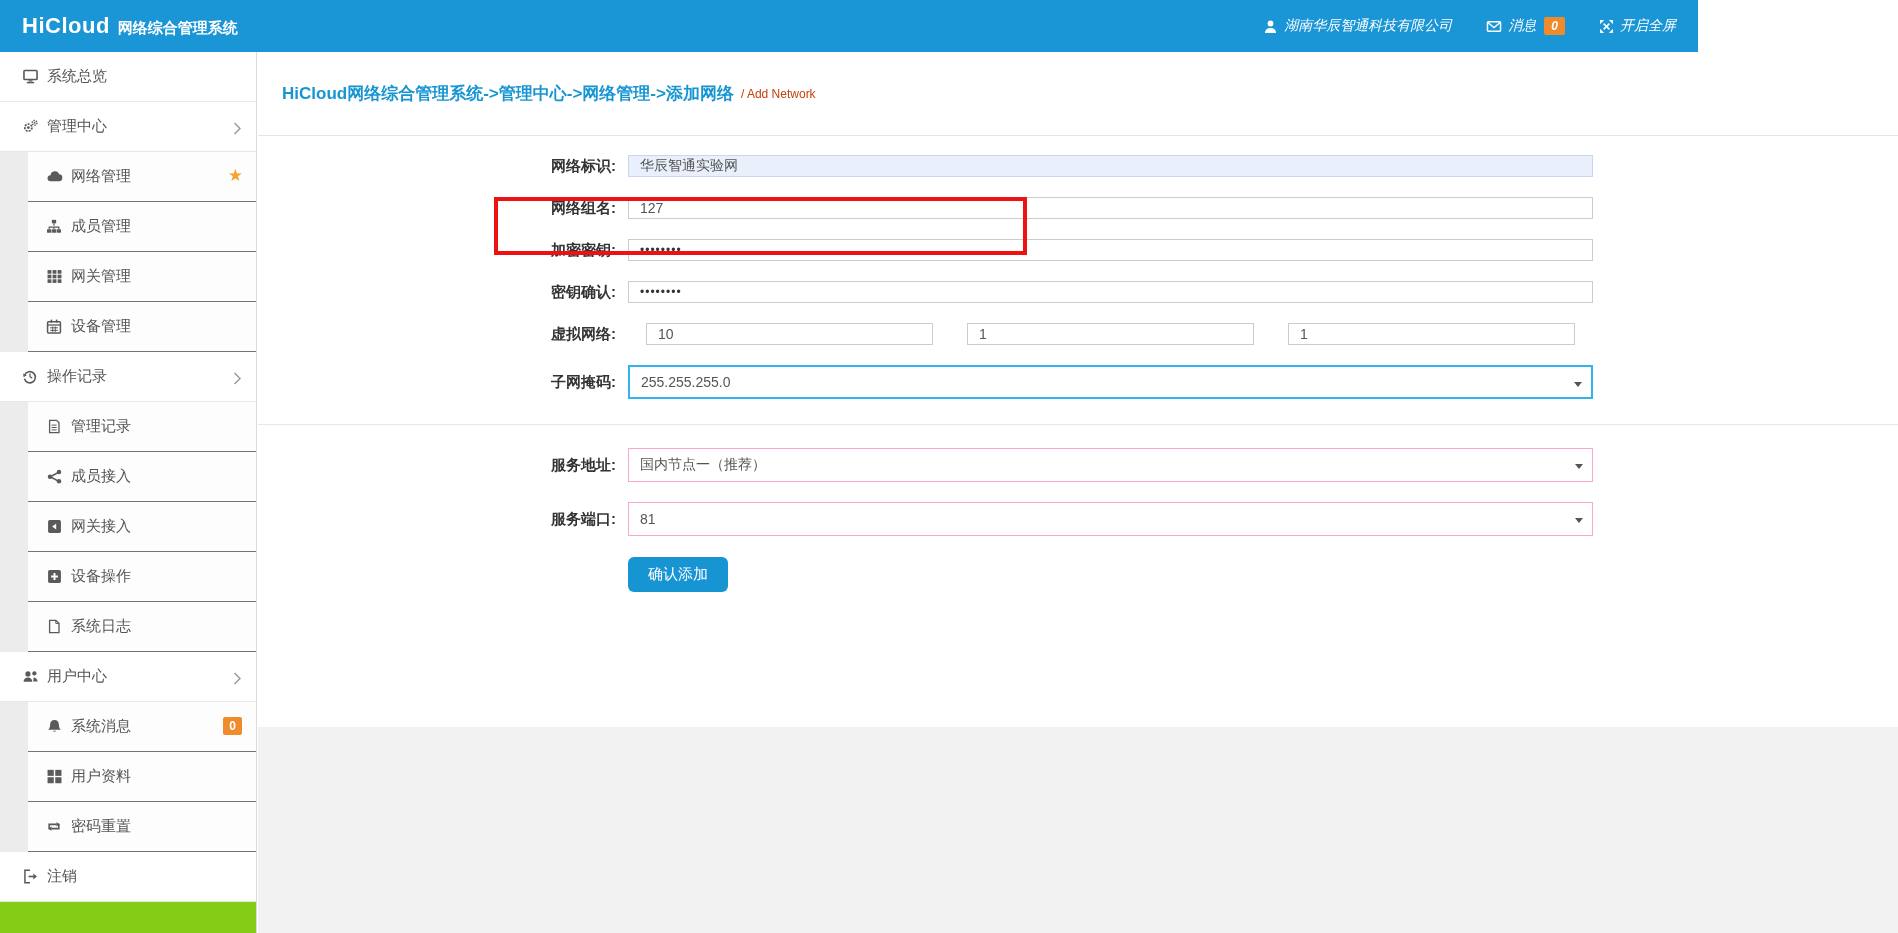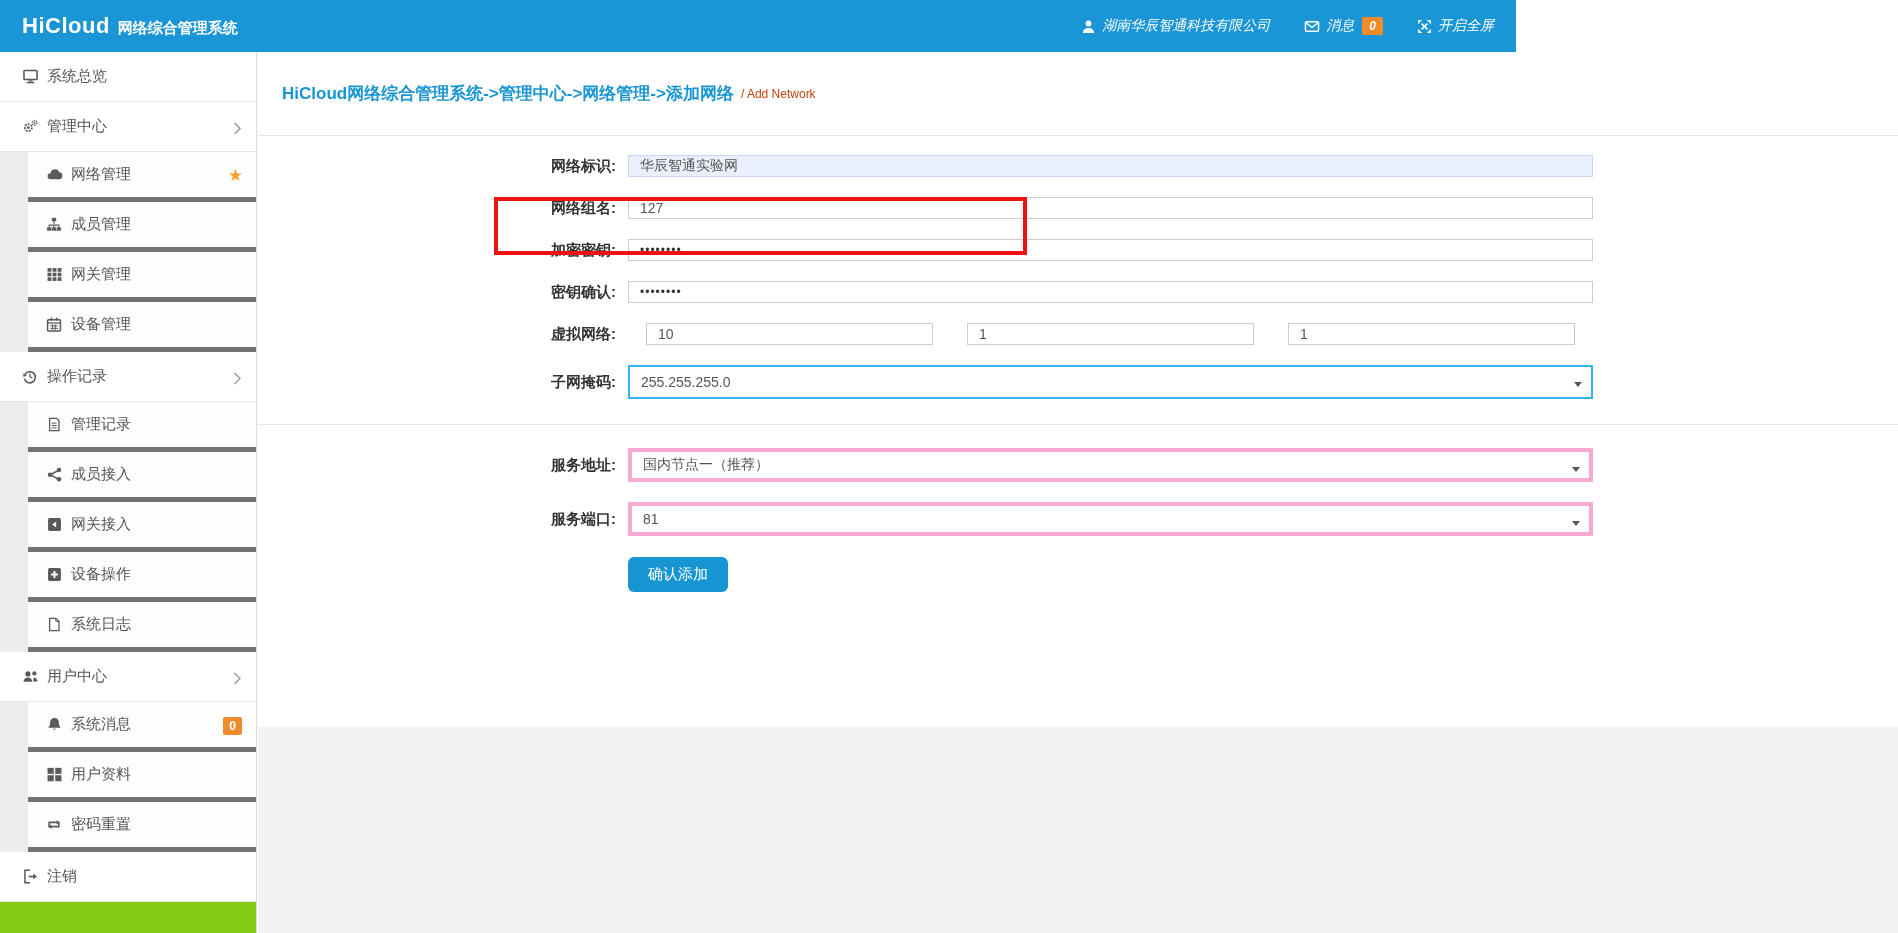--- a/index.html
+++ b/index.html
@@ -1,39 +1,39 @@
 <!DOCTYPE html>
 <html><head>
 <meta charset="utf-8">
 <style>
   * { margin:0; padding:0; box-sizing:border-box; }
   html,body { width:1898px; height:933px; overflow:hidden;
     font-family:"Liberation Sans","DejaVu Sans",sans-serif; background:#fff; }
   
-  .topbar { position:absolute; left:0; top:0; width:1516px; height:52px;
+  .topbar { position:absolute; left:0; top:0; width:1698px; height:52px;
     background:#1a95d5; color:#fff; display:flex; align-items:center;
     justify-content:space-between; padding:0 22px; }
   .brand { display:flex; align-items:baseline; cursor:pointer; }
   .brand-bold { font-size:22px; font-weight:bold; letter-spacing:0.5px; }
   .brand-rest { font-size:15px; font-weight:bold; margin-left:8px; }
   .top-right { display:flex; align-items:center; gap:34px; font-size:14px; }
   .top-item { display:flex; align-items:center; gap:6px; cursor:pointer;font-style:italic; }
   .top-badge { background:#ef8b2b; color:#fff; font-size:12px; font-weight:bold;
     padding:2px 7px; border-radius:2px; margin-left:2px; }
   .icn { display:inline-flex; align-items:center; justify-content:center; }
   .icn svg { display:block; }
   
   .sidebar { position:absolute; left:0; top:52px; width:257px; height:881px;
     background:#84cc16; border-right:1px solid #dcdcdc; overflow:hidden; }
   .side-item { height:50px; display:flex; align-items:center; background:#fff;
     border-bottom:1px solid #e7e7e7; position:relative; cursor:pointer;
     color:#555; font-size:15px; padding-left:21px; }
   .side-item .icn { width:18px; margin-right:8px; color:#5a5a5a; }
   .subgroup { position:relative; background:#ececec; padding-left:28px; }
-  .subgroup .side-item { padding-left:17px; border-bottom:5px solid #737373;
+  .subgroup .side-item { padding-left:17px; border-bottom:1px solid #737373;
     background:#fdfdfd; }
   .chev { position:absolute; right:15px; top:19px; color:#9a9a9a; }
   .star { position:absolute; right:13px; top:13px; color:#f5a32c; font-size:17px; }
   .side-badge { position:absolute; right:14px; top:15px; background:#ef8b2b;
     color:#fff; font-size:12px; font-weight:bold; padding:2px 6px; border-radius:2px; }
   
   .main { position:absolute; left:258px; top:52px; width:1640px; height:881px; background:#fff; }
   .breadcrumb { height:84px; display:flex; align-items:center; padding-left:24px;
     border-bottom:1px solid #e6e6e6; }
   .bc-path { color:#1795d3; font-weight:bold; font-size:17px; cursor:pointer; }
@@ -42,21 +42,21 @@
   .form-row { display:flex; align-items:center; margin-bottom:20px; }
   .form-label { width:358px; text-align:right; font-weight:bold; font-size:15px;
     color:#333; flex:none; }
   .txt { height:22px; border:1px solid #ccc; background:#fff; padding:0 11px;
     font-size:14px; color:#555; font-family:inherit; margin-left:12px; }
   .big { width:965px; }
   .ro { background:#e9f0fb; border-color:#c9d6ee; }
   .pwd { font-size:12px; letter-spacing:1px; color:#333; }
   .small-in { width:287px; margin-left:0; }
   .vn-wrap { display:flex; margin-left:30px; gap:34px; }
-  .select-box { height:34px; border:4px solid #f9a8d4; background:#fff; margin-left:12px;
+  .select-box { height:34px; border:1px solid #f9a8d4; background:#fff; margin-left:12px;
     width:965px; display:flex; align-items:center; padding:0 11px; font-size:14px;
     color:#555; position:relative; cursor:pointer; }
   .select-box.focused { border:2px solid #30b4ef; }
   .caret { position:absolute; right:9px; top:15px; width:0; height:0;
     border-left:4px solid transparent; border-right:4px solid transparent;
     border-top:5px solid #555; }
   .divider { border-top:1px solid #e8e8e8; margin:25px 0 23px 0; }
   .submit-btn { margin-left:370px; margin-top:-1px; width:100px; height:35px;
     background:#1795d3; color:#fff; border:none; font-size:15px;
     font-family:inherit; cursor:pointer; border-radius:6px; }

